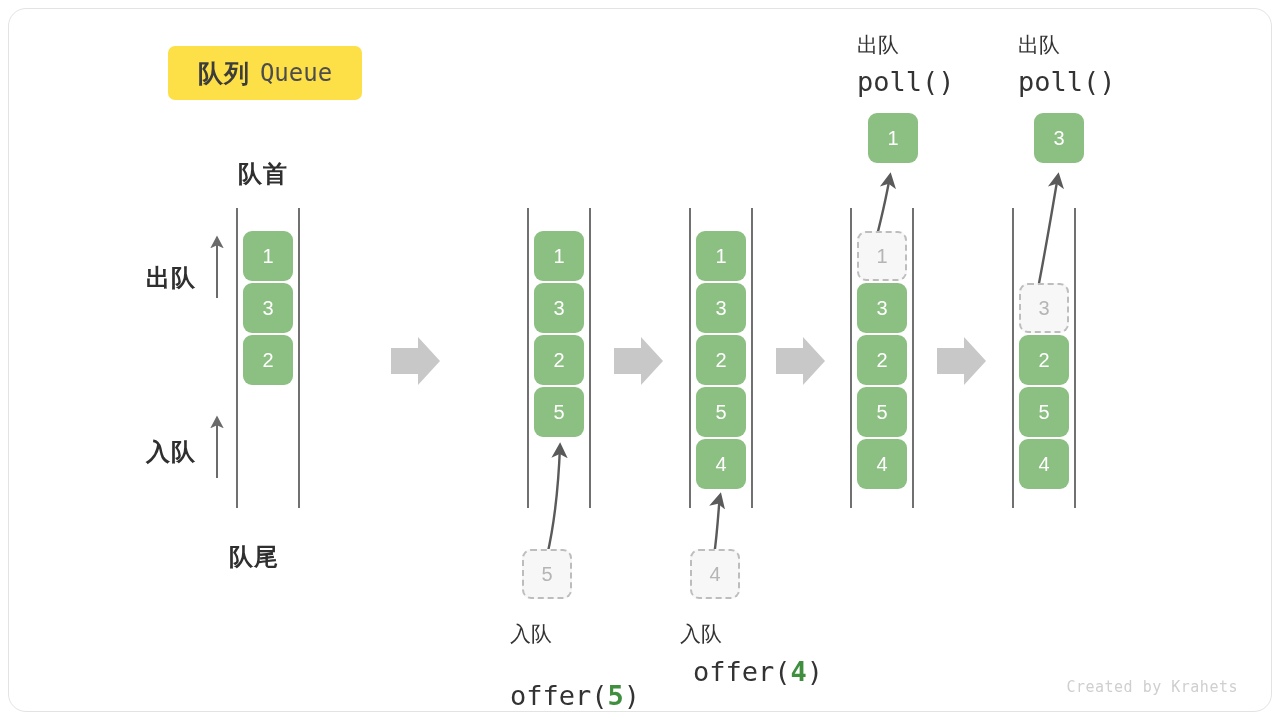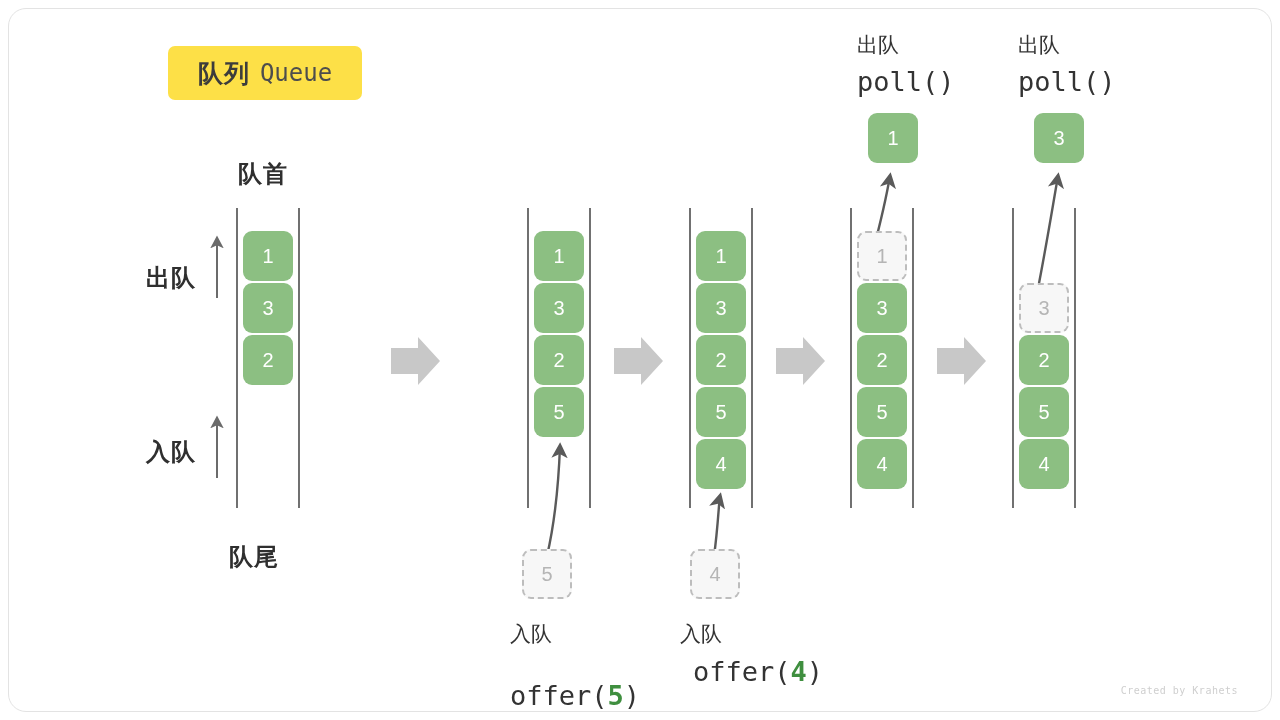--- a/index.html
+++ b/index.html
@@ -105,21 +105,21 @@
   .box.ghost {
     background: #f7f7f7;
     border: 2px dashed #bdbdbd;
     color: #b5b5b5;
   }
 
   .watermark {
     position: absolute;
     right: 42px;
     bottom: 24px;
-    font-size: 10px;
+    font-size: 15px;
     color: #cfcfcf;
     font-family: "DejaVu Sans Mono", "Liberation Mono", monospace;
     letter-spacing: 0.5px;
   }
 </style>
 </head>
 <body>
 
 <div id="canvas">
   <div class="card"></div>

